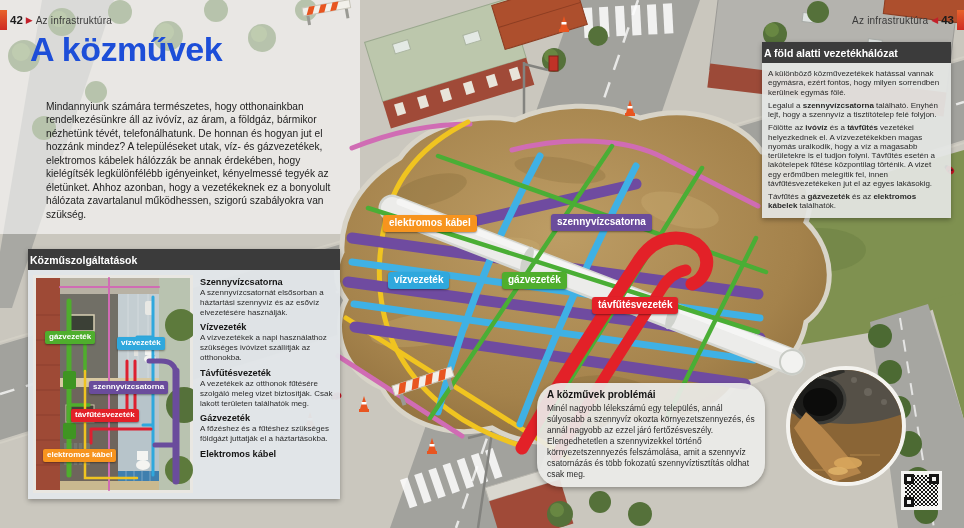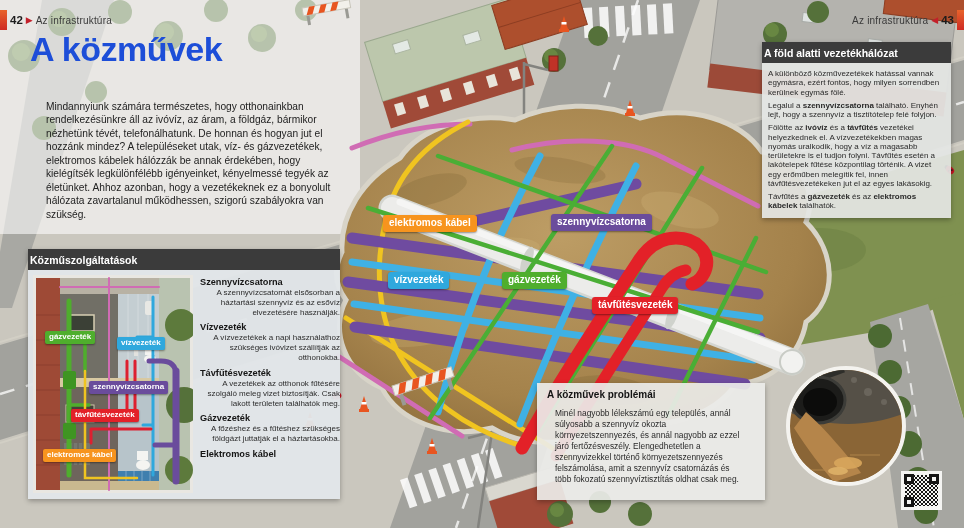--- a/index.html
+++ b/index.html
@@ -17,29 +17,29 @@
   
   .title{position:absolute;left:30px;top:30px;margin:0;font-size:34px;font-weight:bold;letter-spacing:-.5px;color:#1d4ed8;z-index:4;}
   .intro{position:absolute;left:30px;top:84px;width:300px;margin:16px;font-size:10.2px;line-height:1.32;color:#222;z-index:4;}
   
   .boxhead{background:#3b3b3b;color:#fff;font-weight:bold;font-size:10.5px;padding:5px 2px 4px;}
   .svcbox{position:absolute;left:28px;top:249px;width:312px;z-index:6;box-shadow:0 2px 5px rgba(0,0,0,.3);}
   .svcbody{position:relative;height:229px;background:rgba(226,230,233,.96);}
   .housewrap{position:absolute;left:5px;top:5px;width:160px;height:218px;}
   .entries{position:absolute;left:172px;top:2px;width:140px;}
   .entries h4{margin:5px 0 1px;font-size:9.2px;color:#161616;}
-  .entries p{margin:0;font-size:8px;line-height:1.23;color:#2c2c2c;text-align:right;}
+  .entries p{margin:0;font-size:8px;line-height:1.23;color:#2c2c2c;}
   .sidebox{position:absolute;left:762px;top:42px;width:189px;z-index:6;box-shadow:0 2px 5px rgba(0,0,0,.3);}
   .sidebody{background:rgba(228,230,228,.93);padding:6px 6px 7px;}
   .sidebody p{margin:0 0 4px;font-size:8px;line-height:1.16;color:#2a2a2a;}
   .sidebody p:last-child{margin-bottom:0;}
   .probbox{position:absolute;left:537px;top:383px;width:228px;z-index:6;background:rgba(235,236,233,.92);
-           padding:6px 10px 8px;box-shadow:0 2px 5px rgba(0,0,0,.3);box-sizing:border-box;}
+           padding:6px 10px 8px;box-shadow:0 2px 5px rgba(0,0,0,.3);box-sizing:border-box;border-radius:24px;}
   .probbox h4{margin:0 0 3px;font-size:10px;color:#141414;}
-  .probbox p{margin:8px;font-size:8.4px;line-height:1.3;color:#2a2a2a;}
+  .probbox p{margin:0;font-size:8.4px;line-height:1.3;color:#2a2a2a;}
   
   .pill{position:absolute;color:#fff;font-weight:bold;font-size:10px;line-height:1;padding:3px 6px 4px;
         border-radius:3px;white-space:nowrap;box-shadow:0 1px 2px rgba(0,0,0,.4);z-index:3;}
   .sp-electric{left:383px;top:215px;background:#f7941e;}
   .sp-sewage{left:551px;top:214px;background:#6a4c9c;}
   .sp-water{left:388px;top:272px;background:#2fa8dd;}
   .sp-gas{left:502px;top:272px;background:#4fae2d;}
   .sp-heating{left:592px;top:297px;background:#e32128;}
   .hl{position:absolute;color:#fff;font-weight:bold;font-size:8px;line-height:1;padding:2px 4px 3px;
       border-radius:2px;white-space:nowrap;box-shadow:0 1px 2px rgba(0,0,0,.4);}

